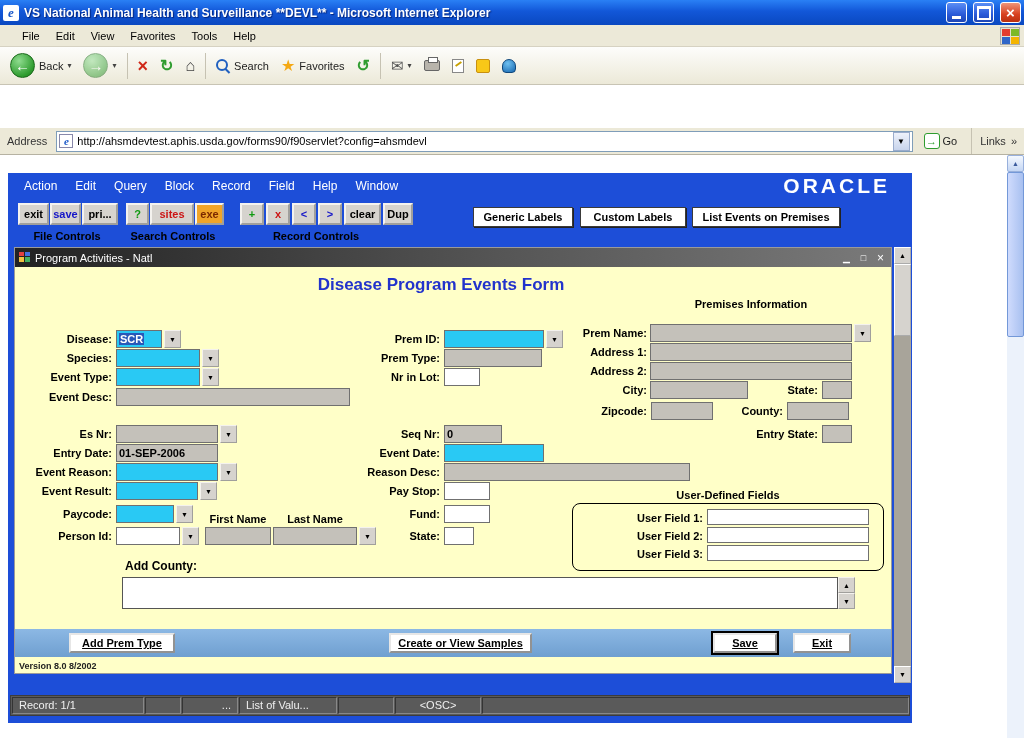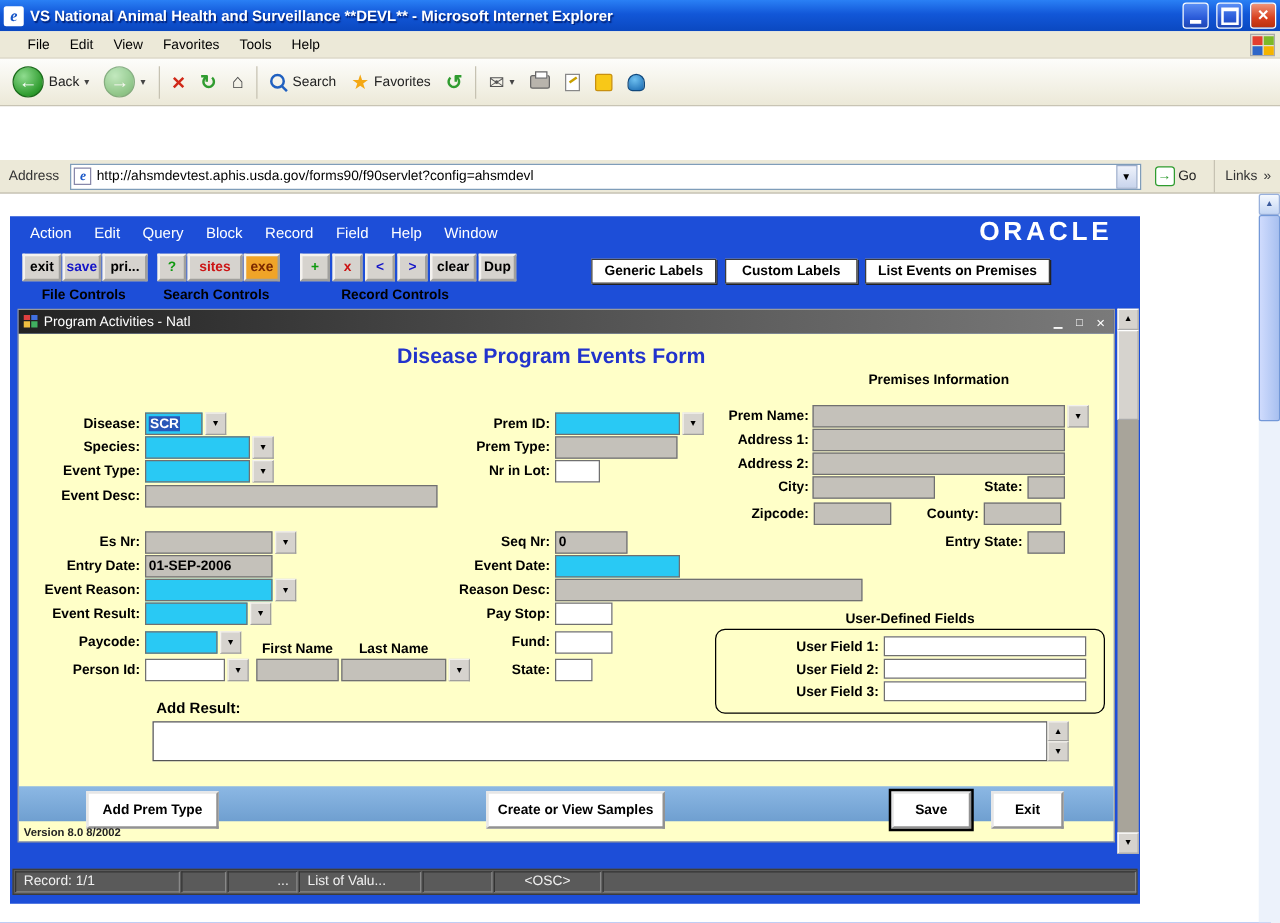--- a/index.html
+++ b/index.html
@@ -113,21 +113,21 @@
 
   .udf-box { position:absolute; left:557px; top:236px; width:312px; height:68px; border:1px solid #000; border-radius:8px; }
   .udf-lbl { position:absolute; left:560px; width:128px; font-weight:bold; font-size:11px; text-align:right; height:14px; line-height:14px; }
 
   .remarks-lbl { position:absolute; left:110px; top:292px; font-weight:bold; font-size:12px; }
   .remarks-box { position:absolute; left:107px; top:310px; width:716px; height:32px; background:#fff; border:1px solid #555; }
   .spin { position:absolute; left:823px; width:17px; height:16px; background:#d6d3ce; border:1px outset #f4f2ee; font-size:7px; display:flex; align-items:center; justify-content:center; }
   .spin.up::after { content:"▲"; } .spin.down::after { content:"▼"; }
 
   .bluebar { position:absolute; left:0; top:362px; width:876px; height:28px; background:linear-gradient(#8cb8e4,#6f9fd0); }
-  .bb-btn { position:absolute; top:4px; height:30px; background:#fff; border:2px outset #e6e6e6; font-weight:bold; font-size:11px; display:flex; align-items:center; justify-content:center; color:#000; }
+  .bb-btn { position:absolute; top:4px; height:20px; background:#fff; border:2px outset #e6e6e6; font-weight:bold; font-size:11px; display:flex; align-items:center; justify-content:center; color:#000;text-decoration:underline; }
   .bb-btn.default { outline:2px solid #000; }
   .version { position:absolute; left:4px; top:394px; font-size:9px; font-weight:bold; color:#222; }
 
   .o-scroll { position:absolute; left:886px; top:74px; width:17px; height:436px; background:#a8a49a; }
   .o-scroll .sbtn { position:absolute; left:0; width:17px; height:17px; background:#d6d3ce; border:1px outset #fff; font-size:7px; display:flex; align-items:center; justify-content:center; color:#000; }
   .o-scroll .sbtn.up { top:0; } .o-scroll .sbtn.up::after { content:"▲"; }
   .o-scroll .sbtn.down { bottom:0; } .o-scroll .sbtn.down::after { content:"▼"; }
   .o-thumb { position:absolute; left:0; top:17px; width:17px; height:72px; background:#d6d3ce; border:1px outset #fff; }
 
   .o-status { position:absolute; left:2px; top:522px; width:900px; height:21px; background:#5a5a5a; border:1px solid #3c3c3c; display:flex; }
@@ -376,21 +376,21 @@
 
           <div class="hdr" style="left:557px;top:222px;width:312px">User-Defined Fields</div>
           <div class="udf-box"></div>
           <div class="udf-lbl" style="top:244px">User Field 1:</div>
           <div class="udf-lbl" style="top:262px">User Field 2:</div>
           <div class="udf-lbl" style="top:280px">User Field 3:</div>
           <div class="fld white" style="left:692px;top:242px;width:162px;height:16px"></div>
           <div class="fld white" style="left:692px;top:260px;width:162px;height:16px"></div>
           <div class="fld white" style="left:692px;top:278px;width:162px;height:16px"></div>
 
-          <div class="remarks-lbl">Add Result:</div>
+          <div class="remarks-lbl">Add County:</div>
           <div class="remarks-box"></div>
           <div class="spin up" style="top:310px"></div>
           <div class="spin down" style="top:326px"></div>
 
           <div class="bluebar">
             <div class="bb-btn" style="left:54px;width:106px">Add  Prem Type</div>
             <div class="bb-btn" style="left:374px;width:143px">Create or View Samples</div>
             <div class="bb-btn default" style="left:698px;width:64px">Save</div>
             <div class="bb-btn" style="left:778px;width:58px">Exit</div>
           </div>

